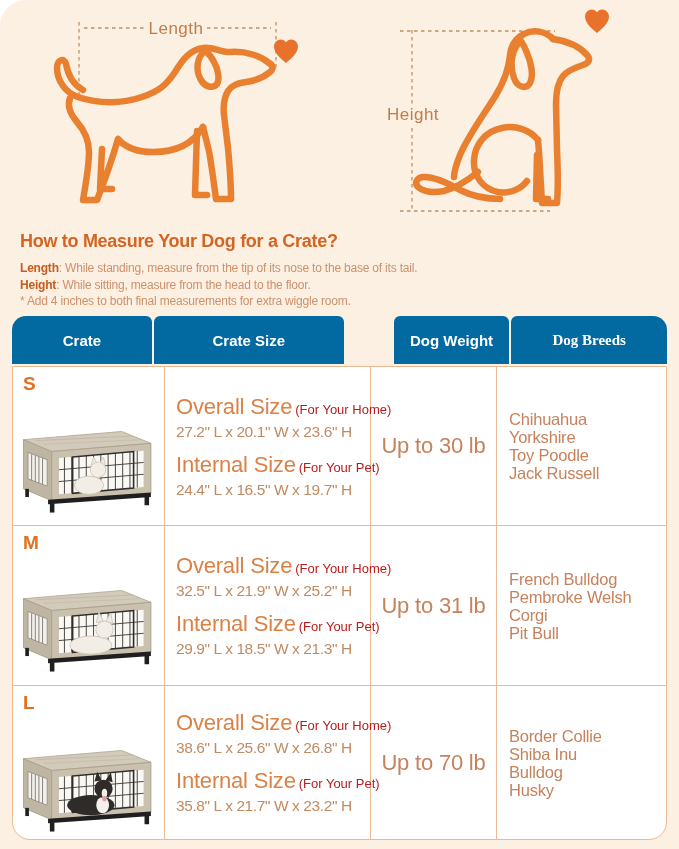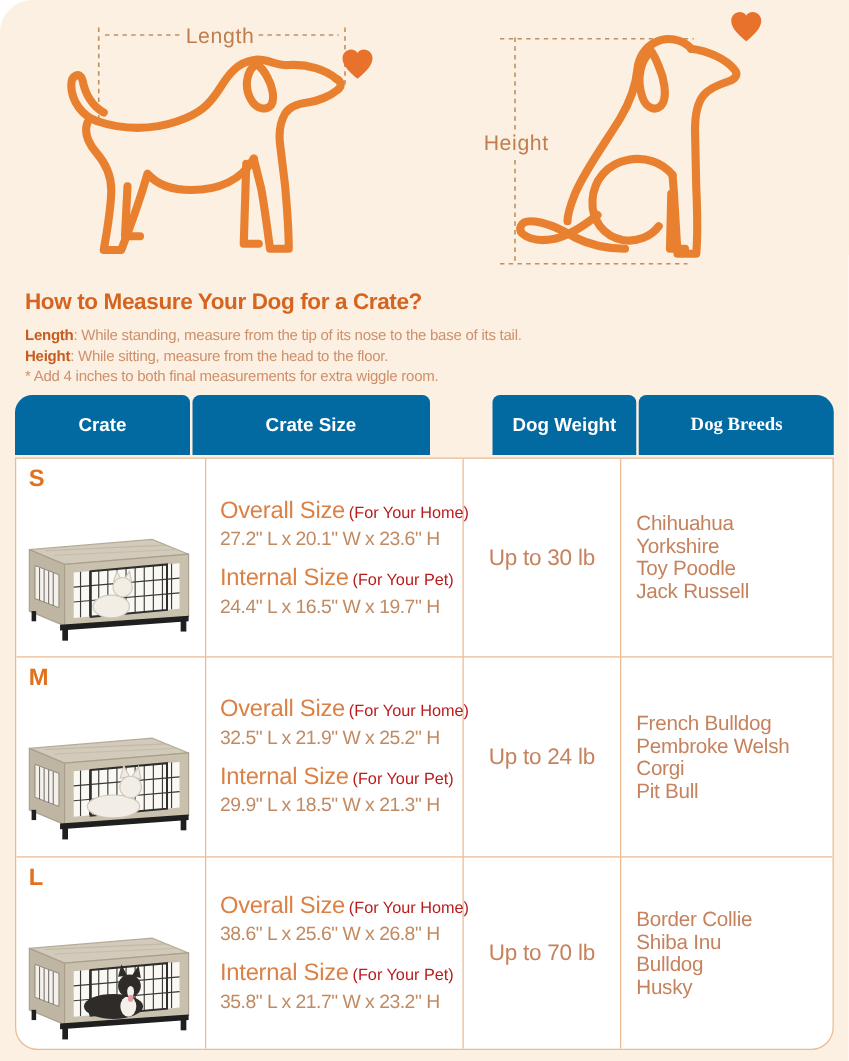--- a/index.html
+++ b/index.html
@@ -33,25 +33,25 @@
     grid-template-rows: 158px 160px 154px;
   }
   .cell { min-width: 0; }
   .vline { border-right: 1px solid #EBBA93; }
   .hline { border-top: 1px solid #EBBA93; }
   .c-crate { position: relative; }
   .size-letter { position: absolute; top: 6px; left: 10px; font-size: 19px; font-weight: bold; color: #E2711E; }
   .crate-img { position: absolute; left: 5px; top: 26px; width: 142px; height: 128px; }
   .c-size { display: flex; flex-direction: column; justify-content: center; padding-left: 11px; }
   .size-line { white-space: nowrap; }
-  .size-lbl { font-size: 19px; color: #DB8145; letter-spacing: -0.2px; }
+  .size-lbl { font-size: 22px; color: #DB8145; letter-spacing: -0.2px; }
   .size-note { font-size: 13px; color: #b91c1c; margin-left: 3px; }
   .size-dims { font-size: 15.5px; color: #C08B63; letter-spacing: -0.4px; white-space: nowrap; margin: 3px 0 11px; }
   .size-dims.last { margin-bottom: 0; }
-  .c-weight { display: flex; align-items: center; justify-content: center; font-size: 18px; color: #C5825D; letter-spacing: -0.2px; }
+  .c-weight { display: flex; align-items: center; justify-content: center; font-size: 22px; color: #C5825D; letter-spacing: -0.2px; }
   .c-breeds { display: flex; align-items: center; padding-left: 12px; padding-right: 8px;
               font-size: 16.5px; line-height: 18px; color: #C5825D; white-space: pre-line; letter-spacing: -0.2px; }
   .measure-line { stroke: #C1905F; stroke-width: 1.3; stroke-dasharray: 3.5 3.5; fill: none; }
   .measure-label { font-size: 17px; fill: #C07E4E; letter-spacing: 0.5px; font-family: "Liberation Sans", sans-serif; }
   .dog-line { fill: none; stroke: #E8802F; stroke-width: 6.5; stroke-linecap: round; stroke-linejoin: round; }
   .heart { fill: #E8722C; }
 </style>
 </head>
 <body>
 
@@ -188,21 +188,21 @@
             <circle cx="95" cy="80" r="9.5" fill="#F2EEE6" stroke="#CFC8BA" stroke-width="1"></circle>
           </g>
         </svg>
       </div>
       <div class="cell c-size vline hline">
         <div class="size-line"><span class="size-lbl">Overall Size</span><span class="size-note">(For Your Home)</span></div>
         <div class="size-dims">32.5" L x 21.9" W x 25.2" H</div>
         <div class="size-line"><span class="size-lbl">Internal Size</span><span class="size-note">(For Your Pet)</span></div>
         <div class="size-dims last">29.9" L x 18.5" W x 21.3" H</div>
       </div>
-      <div class="cell c-weight vline hline">Up to 24 lb</div>
+      <div class="cell c-weight vline hline">Up to 31 lb</div>
       <div class="cell c-breeds hline">French Bulldog
 Pembroke Welsh Corgi
 Pit Bull</div>
 
       <div class="cell c-crate vline hline">
         <div class="size-letter">L</div>
         <svg class="crate-img" viewBox="0 0 156 130">
           <use href="#crate-shape"></use>
           <g>
             <polygon points="84,71 87,60 92,70" fill="#2E2B28"></polygon>

